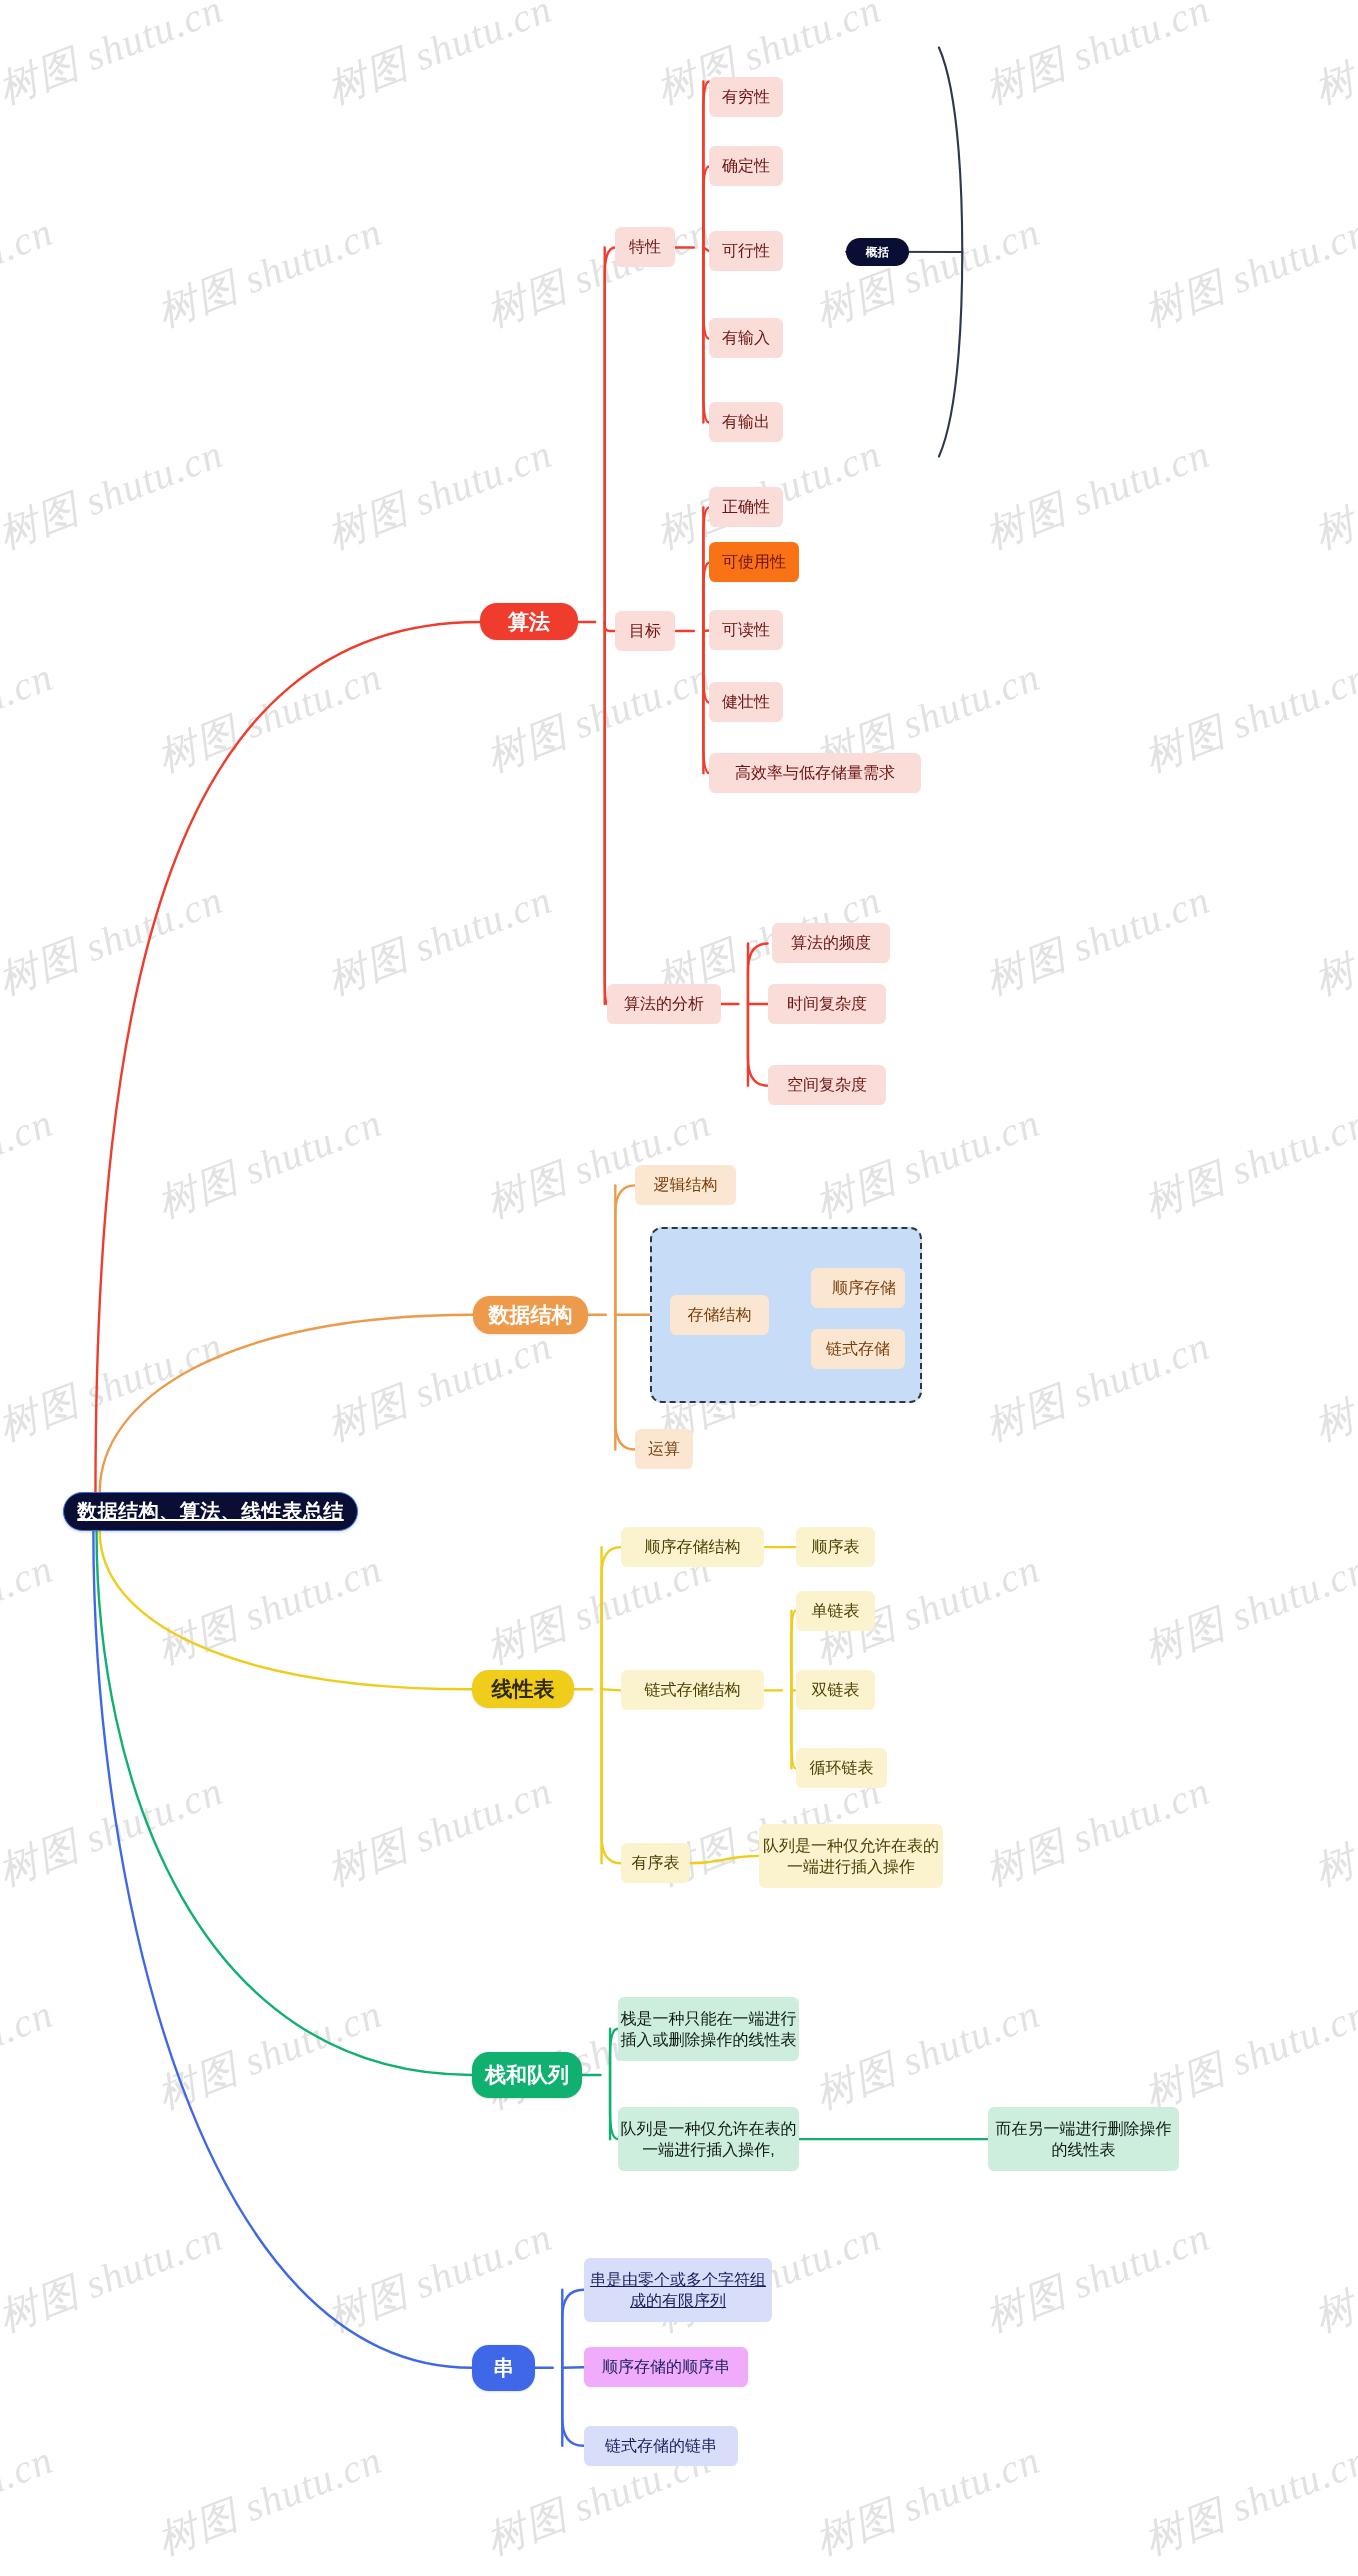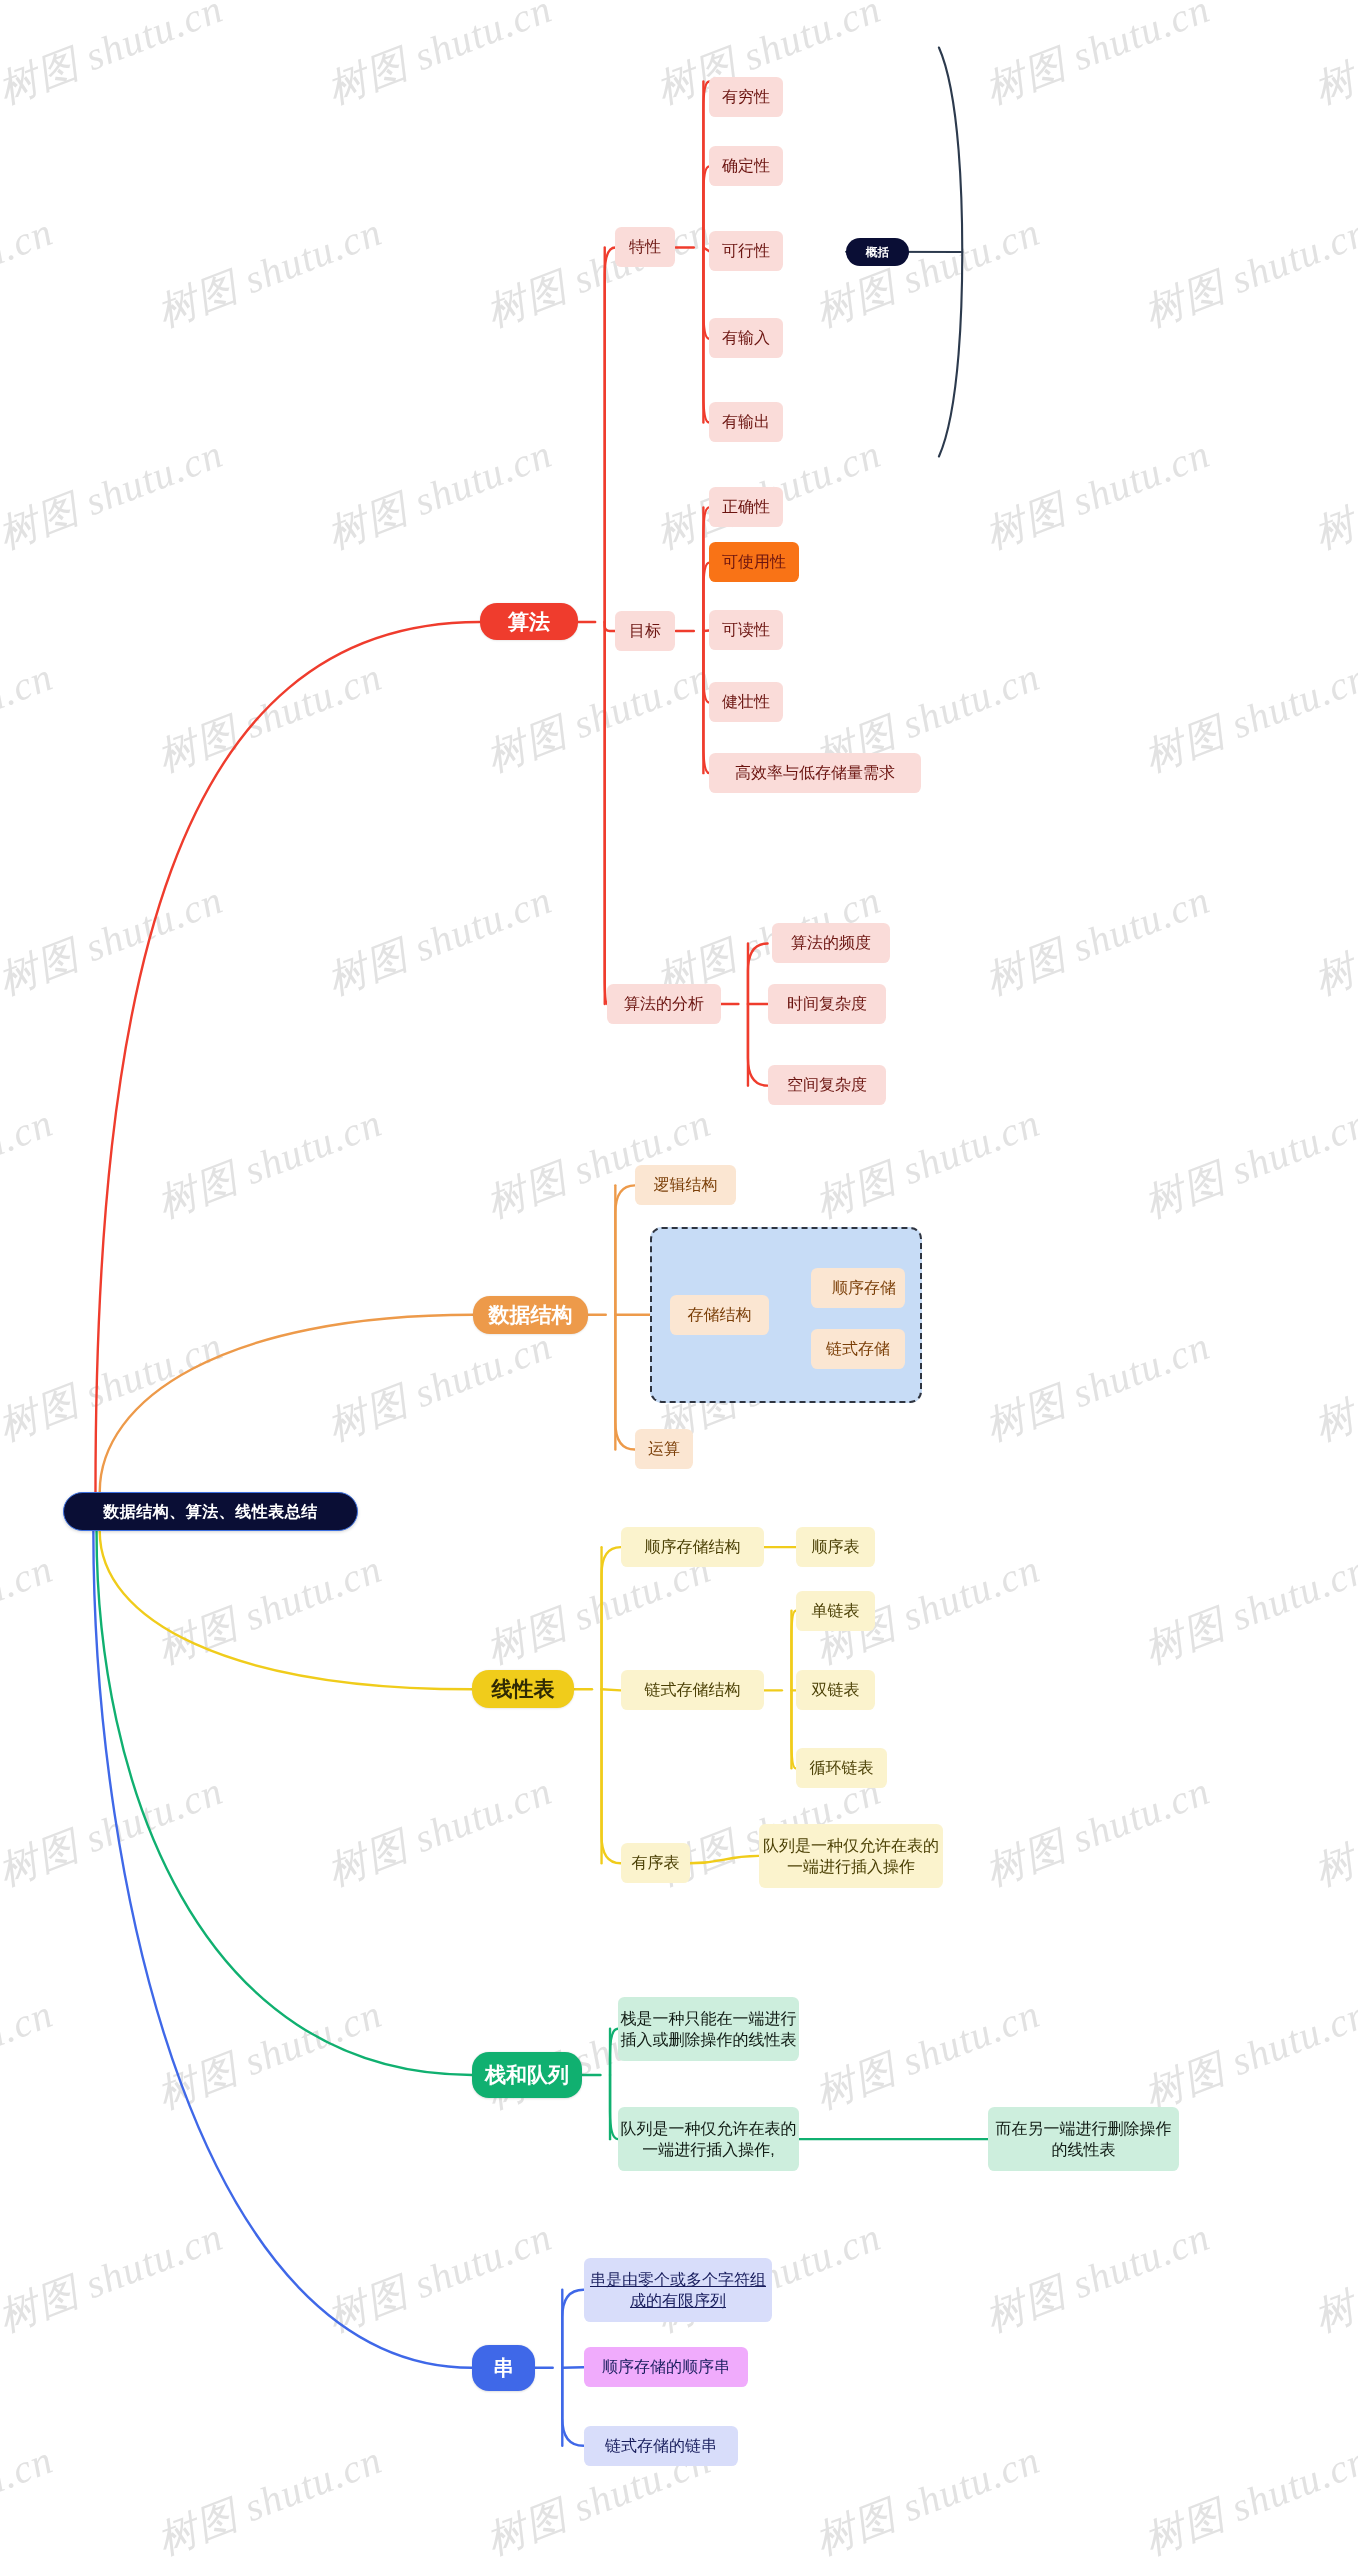--- a/index.html
+++ b/index.html
@@ -50,24 +50,25 @@
     justify-content:center;
     text-align:center;
     line-height:1.32;
     white-space:pre-line;
   }
   .node.root{
     background:#0a0e35;
     border:1.6px solid #3b6fe0;
     border-radius:22px;
     color:#ffffff;
-    font-size:16px;
+    font-size:20px;
     font-weight:bold;
     letter-spacing:0.5px;
     box-shadow:0 1.1px 3.2px rgba(0,0,0,.18);
+    text-decoration:underline;
   }
   .node.topic{
     border-radius:17px;
     font-size:21px;
     font-weight:bold;
     color:#ffffff;
     box-shadow:0 0.5px 2.1px rgba(0,0,0,.13);
   }
   .node.sub{
     border-radius:6.4px;

